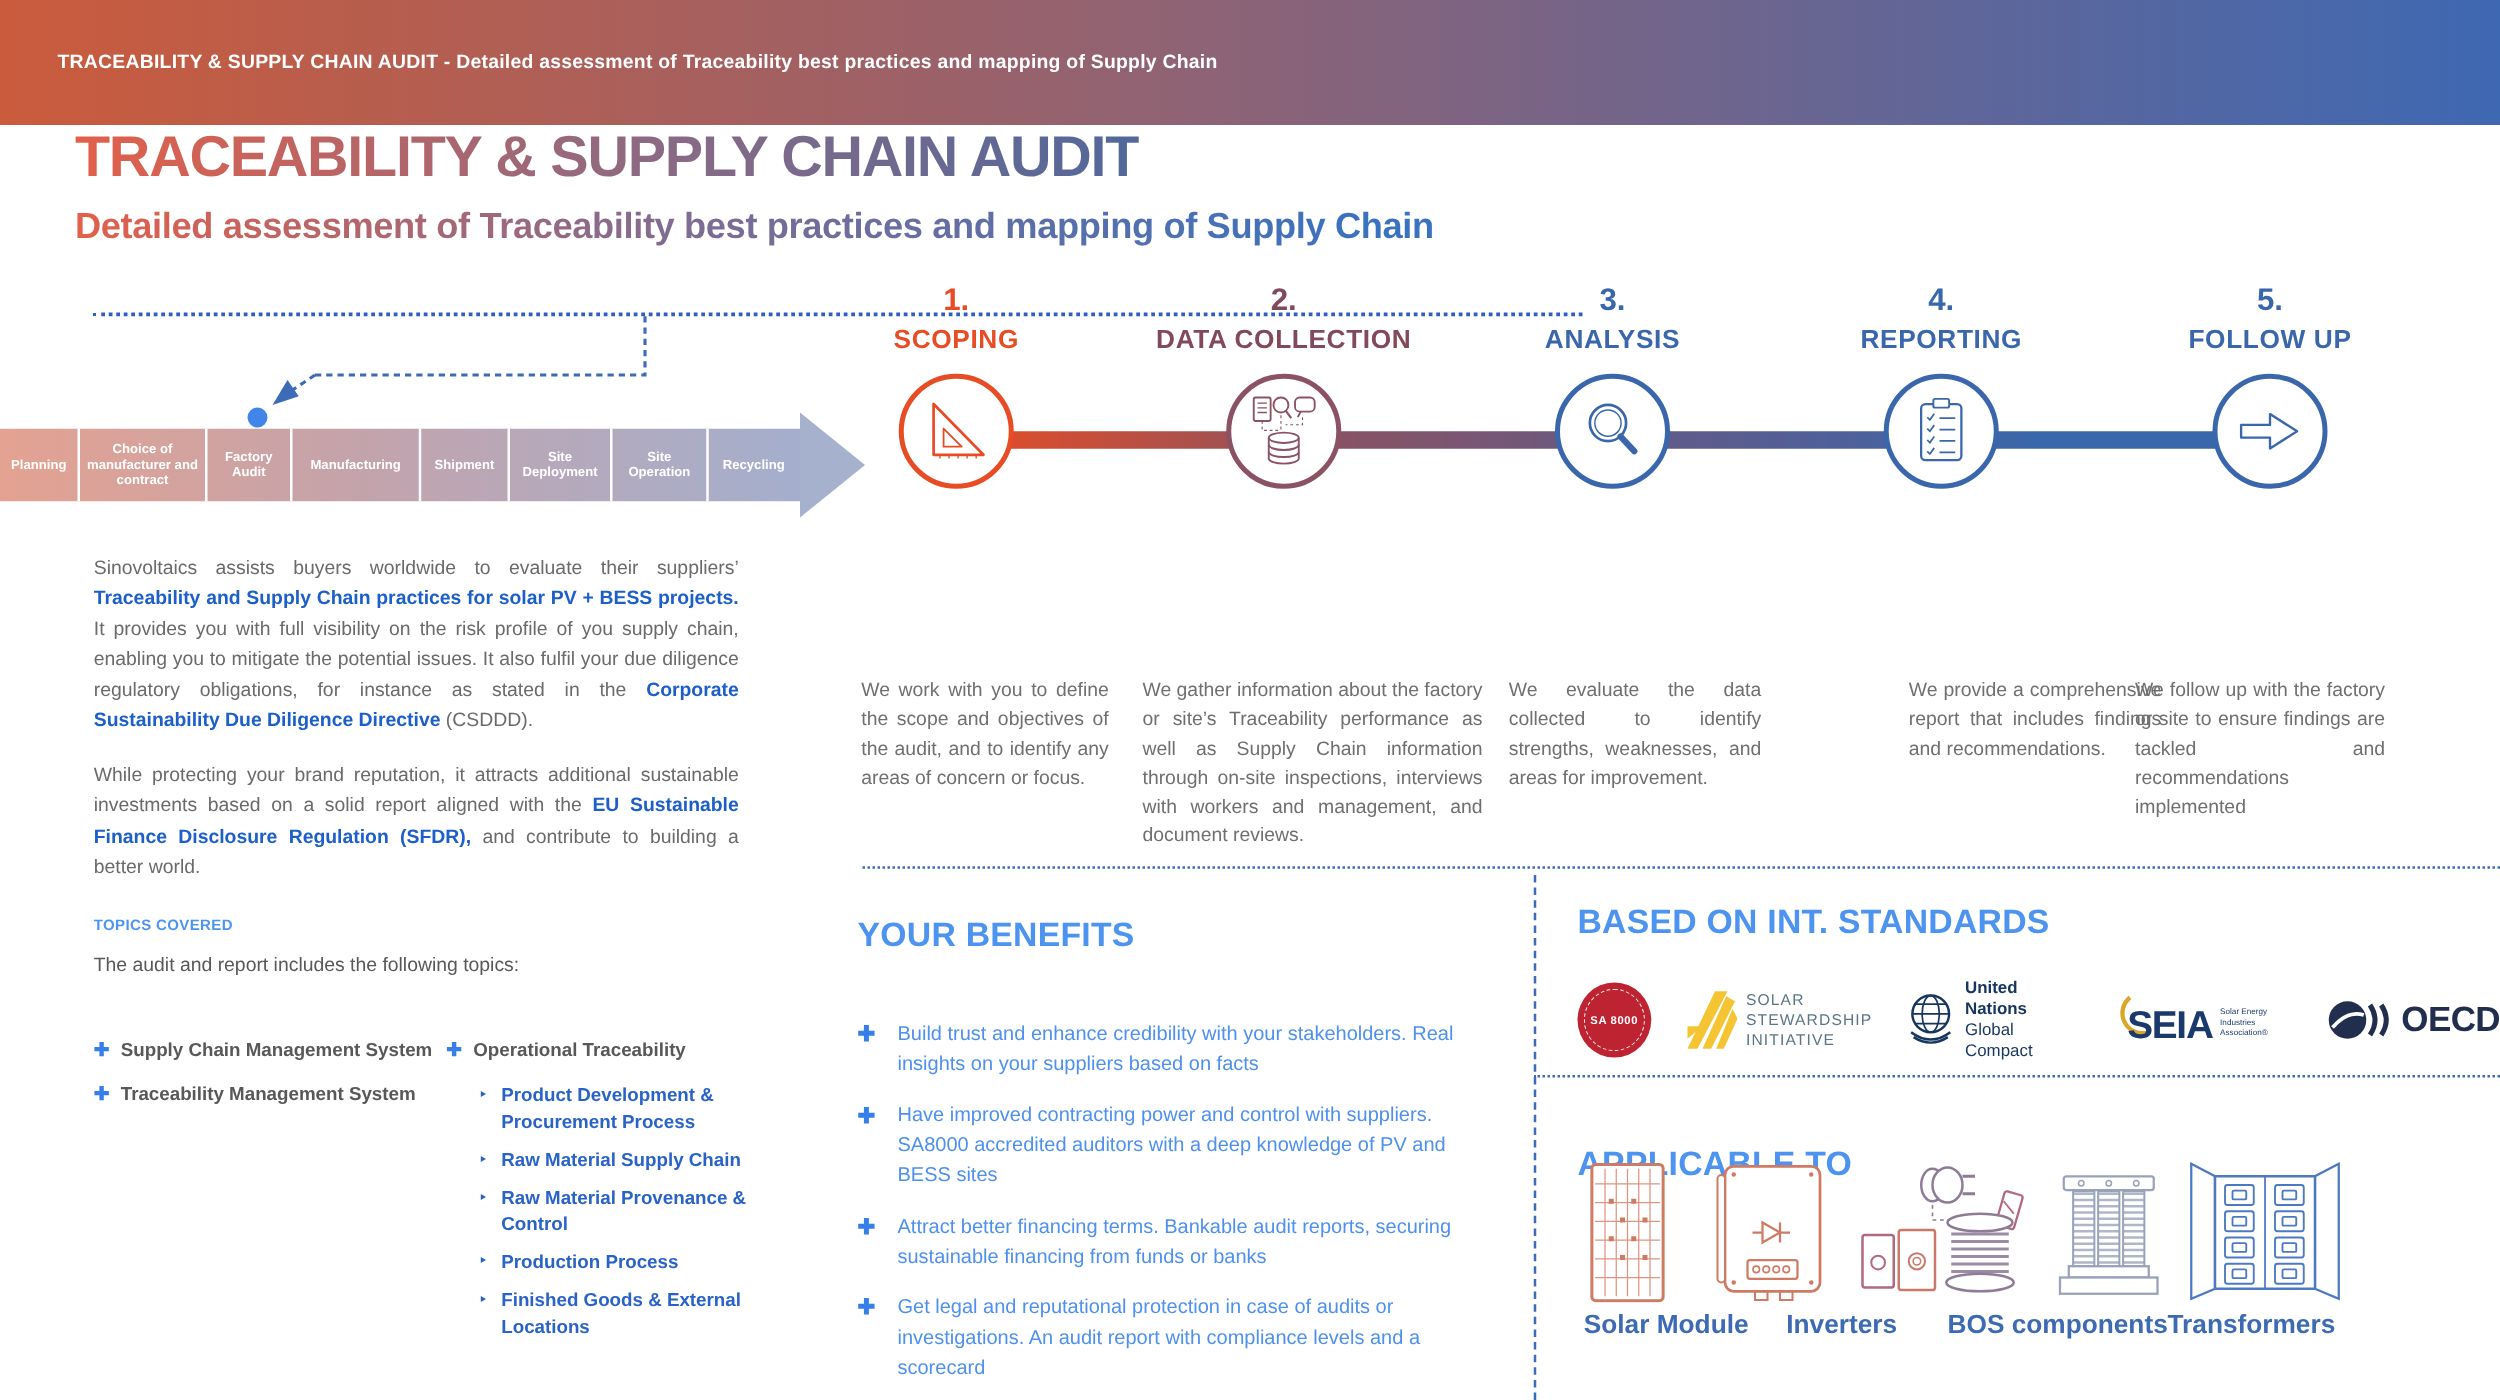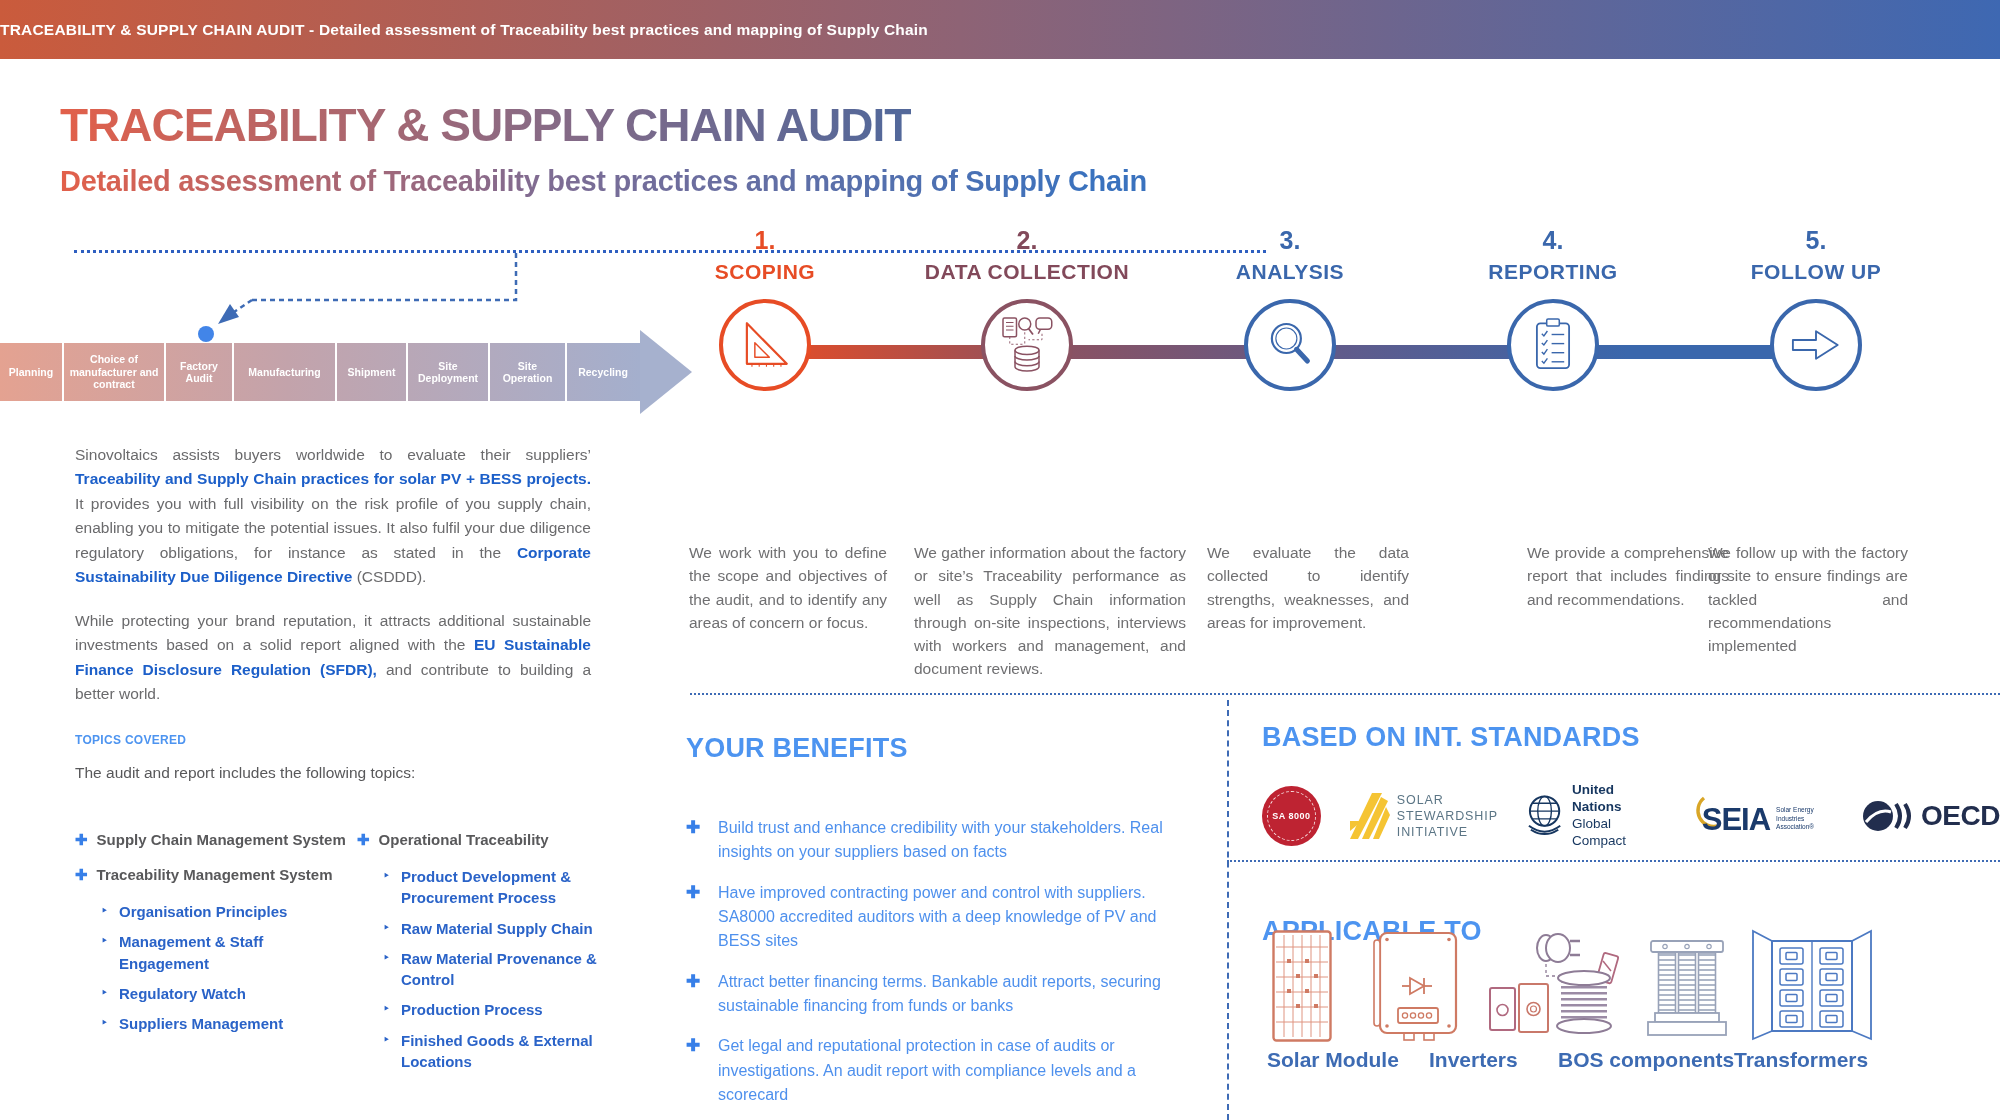--- a/index.html
+++ b/index.html
@@ -1,23 +1,23 @@
 <!DOCTYPE html>
 <html><head>
 <meta charset="utf-8">
 <style>
   html,body{margin:0;padding:0;background:#fff;}
   body{width:2000px;height:1120px;position:relative;overflow:hidden;
        font-family:"Liberation Sans",sans-serif;-webkit-font-smoothing:antialiased;}
   .abs{position:absolute;}
 
   
-  .banner{position:absolute;left:0;top:0;width:2000px;height:59px;box-sizing:border-box;
+  .banner{position:absolute;left:0;top:0;width:2000px;height:100px;box-sizing:border-box;
     background:linear-gradient(90deg,#CA5B3C 0%,#8E6375 48%,#3E68B2 100%);
-    display:flex;align-items:center;color:#fff;
+    display:flex;align-items:center;padding-left:46px;color:#fff;
     font-size:15.5px;font-weight:700;letter-spacing:.2px;}
 
   
   .page-title{position:absolute;left:60px;top:98px;margin:0;font-size:46px;font-weight:700;letter-spacing:-1px;
     color:#8a6a84;background:linear-gradient(90deg,#E2604A 0%,#8A6A84 55%,#53689A 98%);
     -webkit-background-clip:text;background-clip:text;-webkit-text-fill-color:transparent;}
   .page-subtitle{position:absolute;left:60px;top:165px;margin:0;font-size:29px;font-weight:700;letter-spacing:-.3px;
     color:#7e6c93;background:linear-gradient(90deg,#E2604A 0%,#7E6C93 45%,#3A72BE 95%);
     -webkit-background-clip:text;background-clip:text;-webkit-text-fill-color:transparent;}
   .rule-dotted{position:absolute;left:74px;top:250px;width:1192px;border-top:3px dotted #2E5FC0;}
@@ -238,26 +238,20 @@
 
 <div class="topics-col c1">
   <div class="topic-main">
     <span class="topic-plus">✚</span>
     <span>Supply Chain Management System</span>
   </div>
   <div class="topic-main">
     <span class="topic-plus">✚</span>
     <span>Traceability Management System</span>
   </div>
-  <ul class="topic-sub">
-    <li>Organisation Principles</li>
-    <li>Management &amp; Staff Engagement</li>
-    <li>Regulatory Watch</li>
-    <li>Suppliers Management</li>
-  </ul>
 </div>
 
 <div class="topics-col c2">
   <div class="topic-main">
     <span class="topic-plus">✚</span>
     <span>Operational Traceability</span>
   </div>
   <ul class="topic-sub">
     <li>Product Development &amp; Procurement Process</li>
     <li>Raw Material Supply Chain</li>

